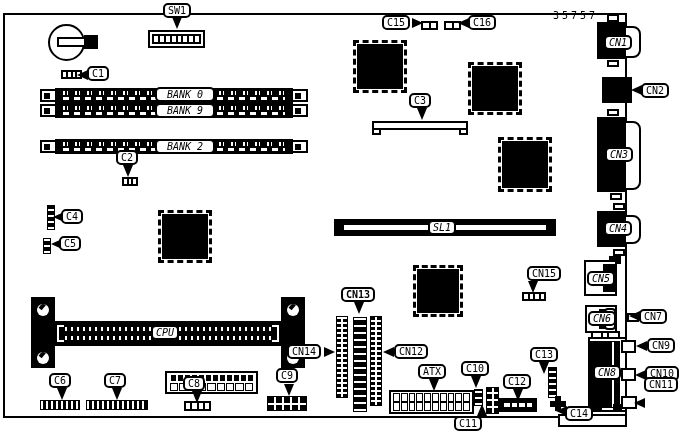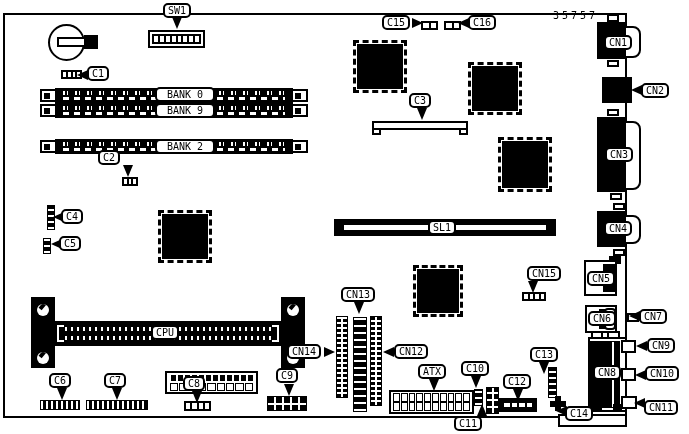--- a/index.html
+++ b/index.html
@@ -9,21 +9,21 @@
   }
   .abs { position:absolute; box-sizing:border-box; }
   
   .board { border:2px solid #000; background:#fff; }
   
   .lbl {
     position:absolute; box-sizing:border-box; background:#fff; border:2px solid #000;
     border-radius:5px; font-size:10px; line-height:11px; padding:0 3px;
     white-space:nowrap; z-index:7; text-align:center;
   }
-  .onpart { z-index:6; }
+  .onpart { z-index:6;font-style:italic; }
   
   .tail { position:absolute; width:0; height:0; z-index:5; }
   .t-down  { border-left:5px solid transparent; border-right:5px solid transparent; border-top:12px solid #000; }
   .t-up    { border-left:5px solid transparent; border-right:5px solid transparent; border-bottom:12px solid #000; }
   .t-left  { border-top:5px solid transparent; border-bottom:5px solid transparent; border-right:11px solid #000; }
   .t-right { border-top:5px solid transparent; border-bottom:5px solid transparent; border-left:11px solid #000; }
   
   .chip { border:3px dashed #000; }
   .chip .core { position:absolute; inset:1px; background:#000; }
   
@@ -138,21 +138,21 @@
     <div class="abs cap" style="left:251px; top:1px; width:17px; height:13px;">
         <div class="notch"></div>
       </div>
     <div class="abs bankbar" style="left:15px; top:0; width:238px; height:15px;">
         <div class="bticks"></div>
         <div class="bticks2"></div>
       </div>
   </div>
   <div class="lbl onpart" style="left:155px; top:139px; width:60px;">BANK 2</div>
 
-  <div class="lbl" style="left:98px; top:150px;">C2</div>
+  <div class="lbl" style="left:116px; top:150px;">C2</div>
   <div class="tail t-down" style="left:123px; top:165px;"></div>
   <div class="abs cells dark" style="left:122px; top:177px; width:16px; height:9px;">
       <div class="cell"></div>
       <div class="cell"></div>
       <div class="cell"></div>
     </div>
 
   <div class="lbl" style="left:382px; top:15px;">C15</div>
   <div class="tail t-right" style="left:412px; top:18px;"></div>
   <div class="abs cells dark" style="left:421px; top:21px; width:17px; height:9px;">
@@ -263,21 +263,21 @@
       <div class="cell"></div>
     </div>
 
   <div class="lbl" style="left:276px; top:368px;">C9</div>
   <div class="tail t-down" style="left:284px; top:384px;"></div>
   <div class="abs c9grid" style="left:267px; top:396px; width:40px; height:15px;"></div>
 
   <div class="abs slotL" style="left:336px; top:316px; width:12px; height:82px;"></div>
   <div class="abs slotM" style="left:353px; top:317px; width:14px; height:95px;"></div>
   <div class="abs slotL" style="left:370px; top:316px; width:12px; height:90px;"></div>
-  <div class="lbl" style="left:341px; top:287px;">CN13</div>
+  <div class="lbl" style="left:341px; top:287px;font-weight:bold;">CN13</div>
   <div class="tail t-down" style="left:354px; top:302px;"></div>
   <div class="lbl" style="left:287px; top:344px;">CN14</div>
   <div class="tail t-right" style="left:324px; top:347px;"></div>
   <div class="lbl" style="left:394px; top:344px;">CN12</div>
   <div class="tail t-left" style="left:383px; top:347px;"></div>
 
   <div class="lbl" style="left:418px; top:364px;">ATX</div>
   <div class="tail t-down" style="left:429px; top:379px;"></div>
   <div class="abs" style="left:389px; top:390px; width:85px; height:24px; border:2px solid #000; background:#fff;">
     <div class="cells light" style="height:10px; padding:1px 2px 0 2px; gap:1px;">
@@ -382,15 +382,15 @@
   <div class="abs tab" style="left:621px; top:340px; width:15px; height:13px;"></div>
   <div class="tail t-left" style="left:636px; top:341px;"></div>
   <div class="lbl" style="left:647px; top:338px;">CN9</div>
 
   <div class="abs tab" style="left:621px; top:368px; width:15px; height:13px;"></div>
   <div class="tail t-left" style="left:635px; top:370px;"></div>
   <div class="lbl" style="left:645px; top:366px;">CN10</div>
 
   <div class="abs tab" style="left:621px; top:396px; width:16px; height:13px;"></div>
   <div class="tail t-left" style="left:634px; top:398px;"></div>
-  <div class="lbl" style="left:644px; top:400px;">CN11</div>
+  <div class="lbl" style="left:644px; top:377px;">CN11</div>
 
 </div>
 
 </body></html>

